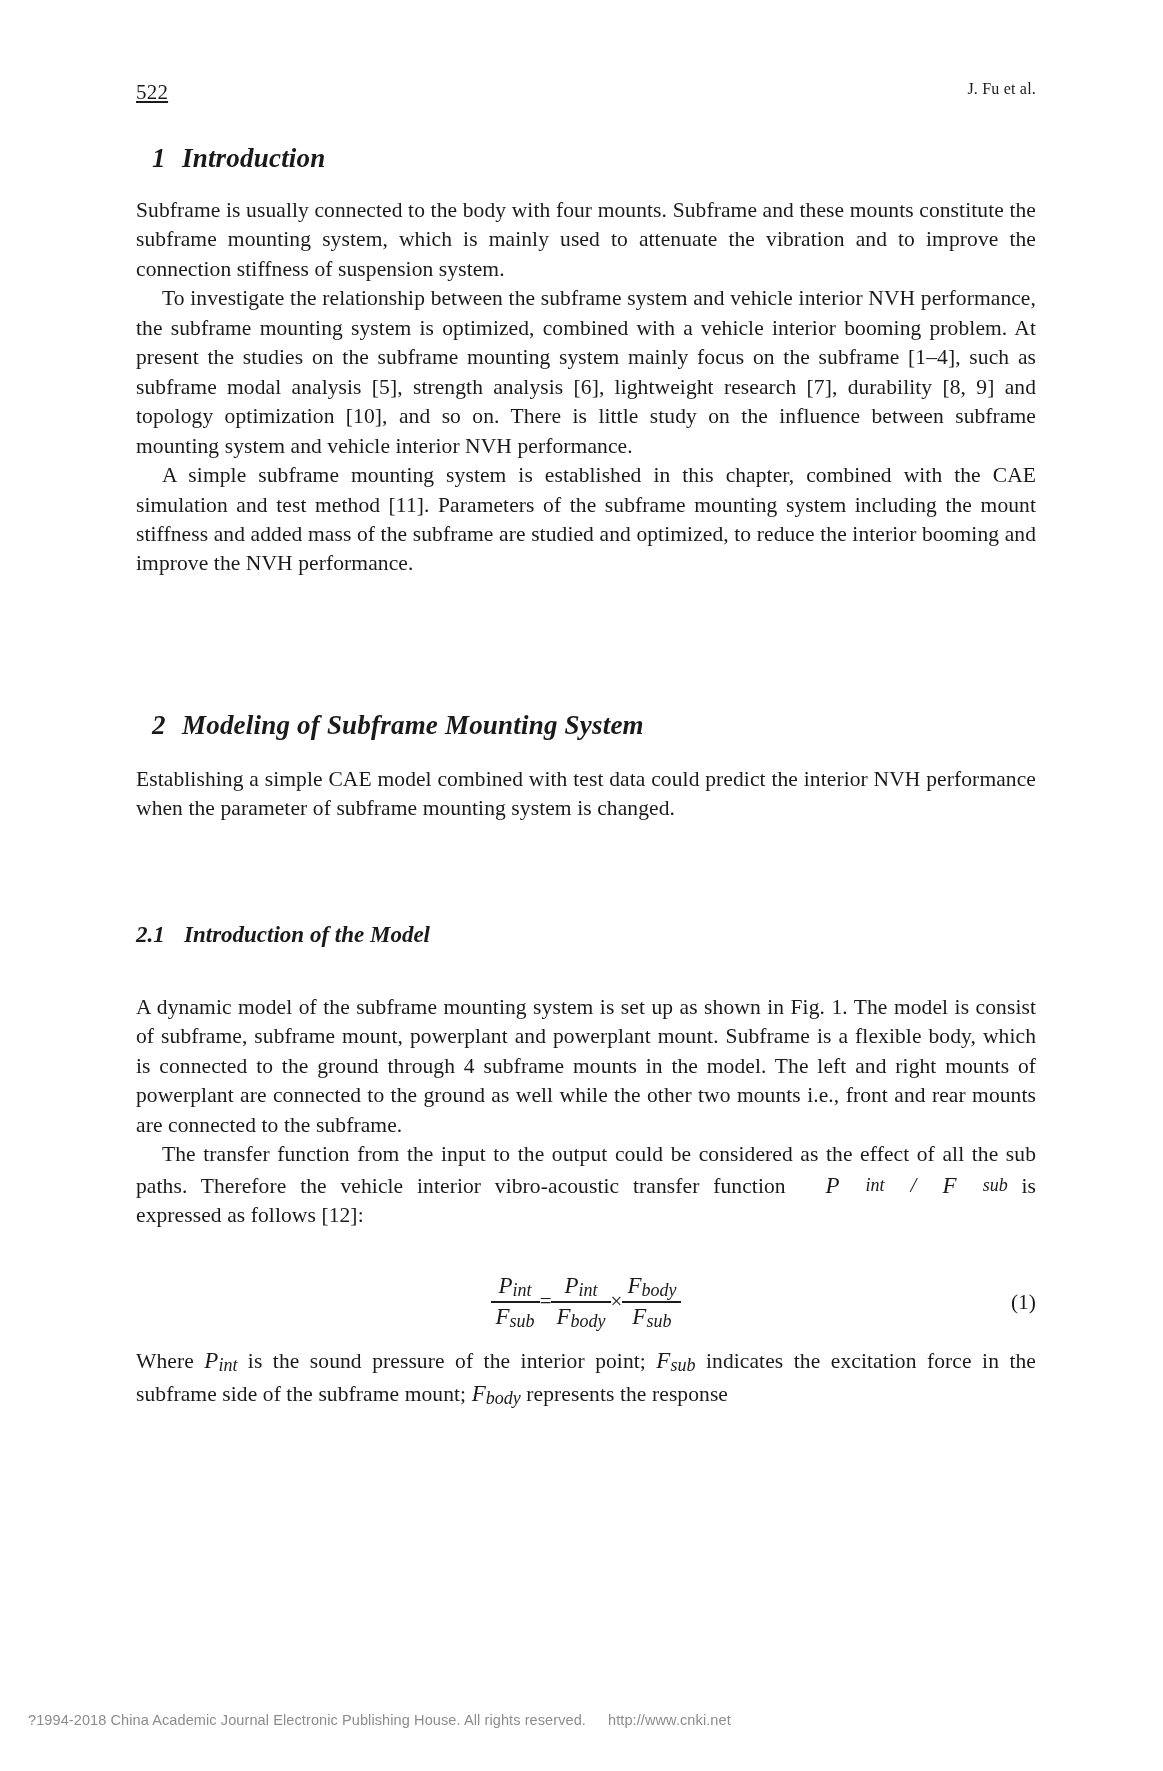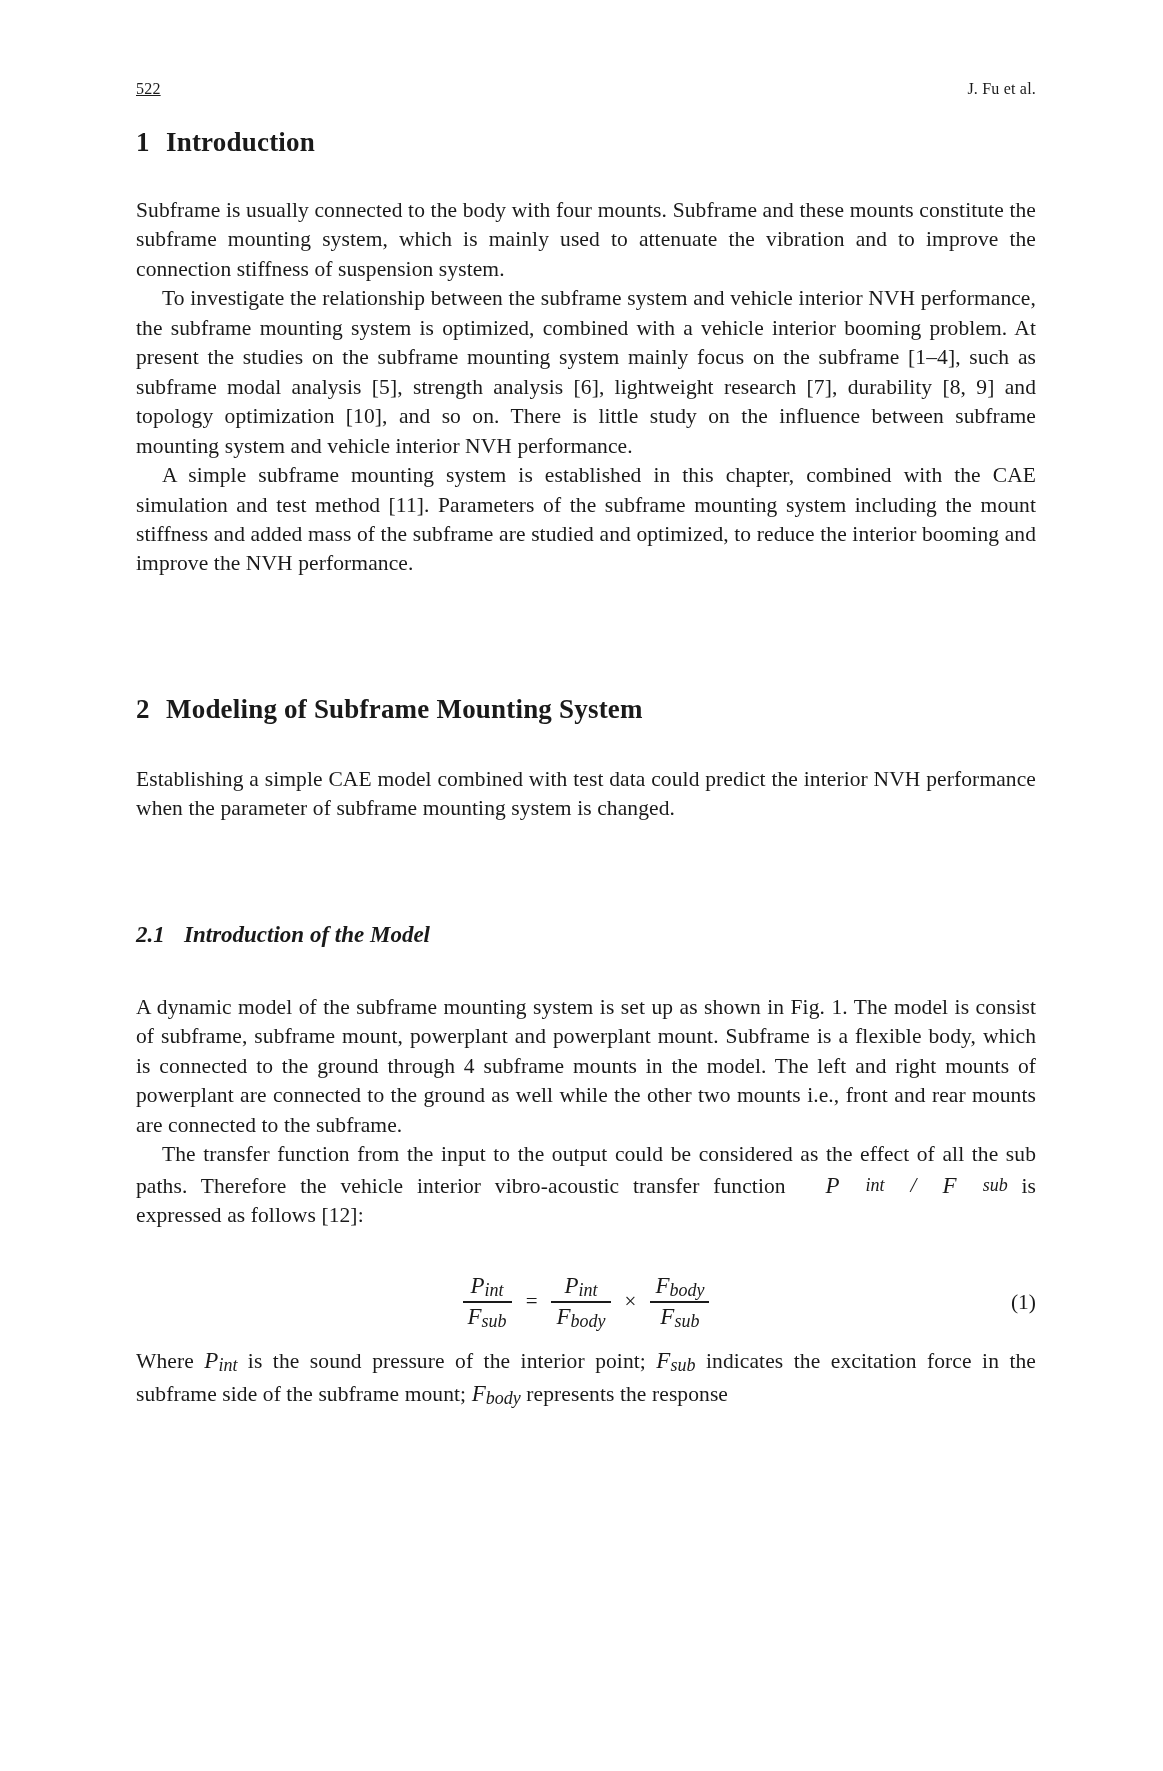--- a/index.html
+++ b/index.html
@@ -26,32 +26,33 @@
     position: absolute;
     top: 80px;
     left: 136px;
     width: 900px;
     display: flex;
     justify-content: space-between;
     font-size: 20px;
     letter-spacing: 0.2px;
   }
   .runhead .pagenum {
-    font-size: 16px;
+    font-size: 21px;
     text-decoration: underline;
   }
   .runhead .authors {
     font-size: 16px;
   }
   h1.section {
     font-size: 27px;
     font-weight: bold;
-    margin: 0;
+    margin: 16px;
     padding: 0;
     letter-spacing: 0.2px;
+    font-style: italic;
   }
   h1.section .num {
     display: inline-block;
     width: 30px;
   }
   h2.subsection {
     font-size: 23px;
     font-weight: bold;
     font-style: italic;
     margin: 0;
@@ -87,21 +88,21 @@
     display: flex;
     align-items: center;
     justify-content: center;
     width: 100%;
     height: 72px;
   }
   .eq-body {
     display: flex;
     align-items: center;
     font-size: 22px;
-    gap: 14px;
+    gap: 0;
   }
   .frac {
     display: inline-flex;
     flex-direction: column;
     align-items: center;
     vertical-align: middle;
     line-height: 1.12;
   }
   .frac .top {
     padding: 0 5px 1px 5px;
@@ -228,14 +229,17 @@
         <span class="eq-number">(1)</span>
       </div>
     </div>
 
     <div class="blk-p4">
       <p class="body"><span>Where </span><span><span class="mvar">P</span><span class="msub">int</span></span><span> is the sound pressure of the interior point; </span><span><span class="mvar">F</span><span class="msub">sub</span></span><span> indicates the excitation force in the subframe side of the subframe mount; </span><span><span class="mvar">F</span><span class="msub">body</span></span><span> represents the response</span></p>
     </div>
 
   </div>
 
+  <div class="footer">
+    <span>?1994-2018 China Academic Journal Electronic Publishing House. All rights reserved.</span><span class="url">http://www.cnki.net</span>
+  </div>
 
 </div>
 
 </body></html>

